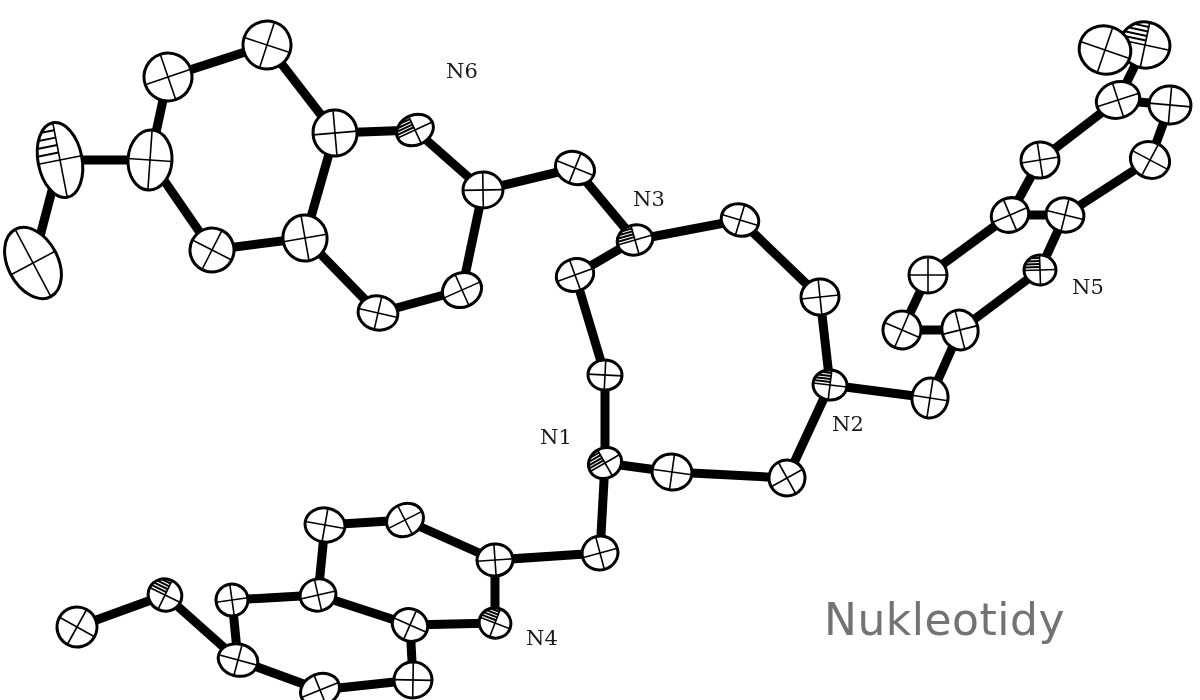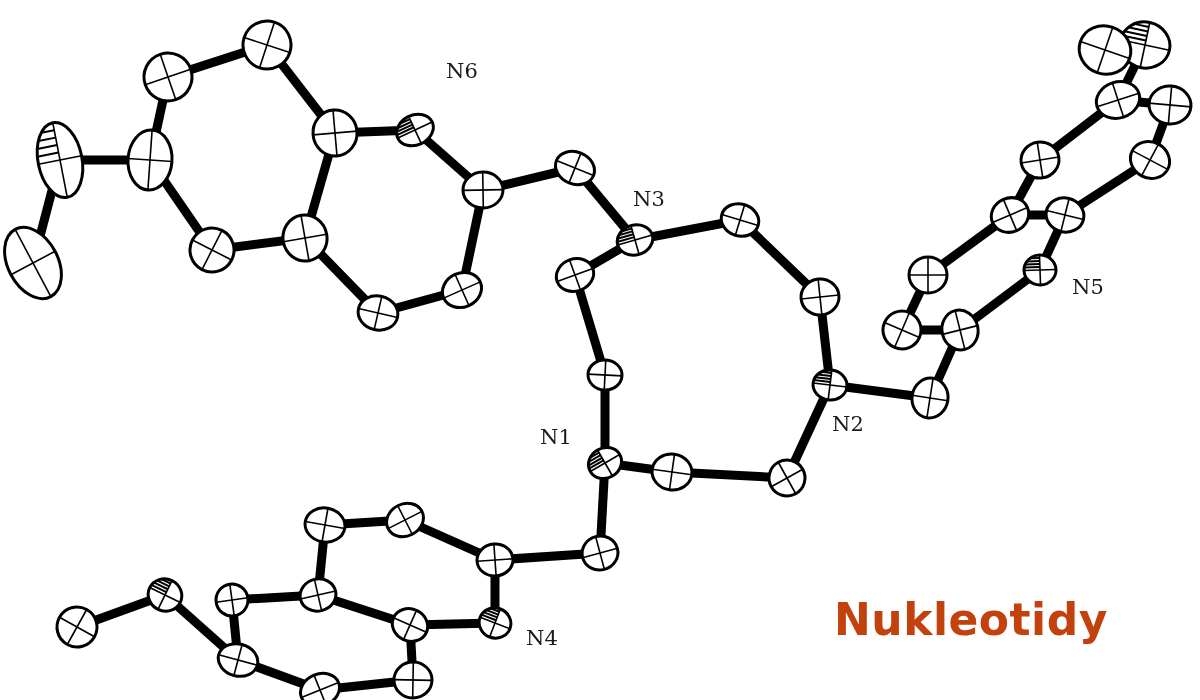--- a/index.html
+++ b/index.html
@@ -6,21 +6,21 @@
   body { width: 1200px; height: 700px; overflow: hidden; position: relative; font-family: "DejaVu Serif", serif; }
   #stage { position: absolute; left: 0; top: 0; width: 1200px; height: 700px; }
   .bond { stroke: #000; stroke-width: 9; stroke-linecap: butt; }
   .atom-fill { fill: #ffffff; stroke: #000; stroke-width: 3; }
   .atom-axis { stroke: #000; stroke-width: 1.6; fill: none; }
   .atom-hatch { stroke: #000; stroke-width: 2; }
   .label { font-family: "DejaVu Serif", "Liberation Serif", serif; font-size: 21px; fill: #1a1a1a; }
   .title {
     position: absolute; left: 824px; top: 594px;
     font-family: "DejaVu Sans", "Liberation Sans", sans-serif;
-    font-weight: bold; font-size: 44px; color: #c2410c; letter-spacing: 0.5px; margin-left: 10px;
+    font-weight: normal; font-size: 44px; color: #737373; letter-spacing: 0.5px;
   }
 </style>
 </head>
 <body>
 
 <svg id="stage" width="1200" height="700" viewBox="0 0 1200 700" xmlns="http://www.w3.org/2000/svg">
   <g id="bonds">
       <line x1="605" y1="463" x2="605" y2="375" class="bond"></line>
       <line x1="605" y1="375" x2="575" y2="275" class="bond"></line>
       <line x1="575" y1="275" x2="635" y2="240" class="bond"></line>

